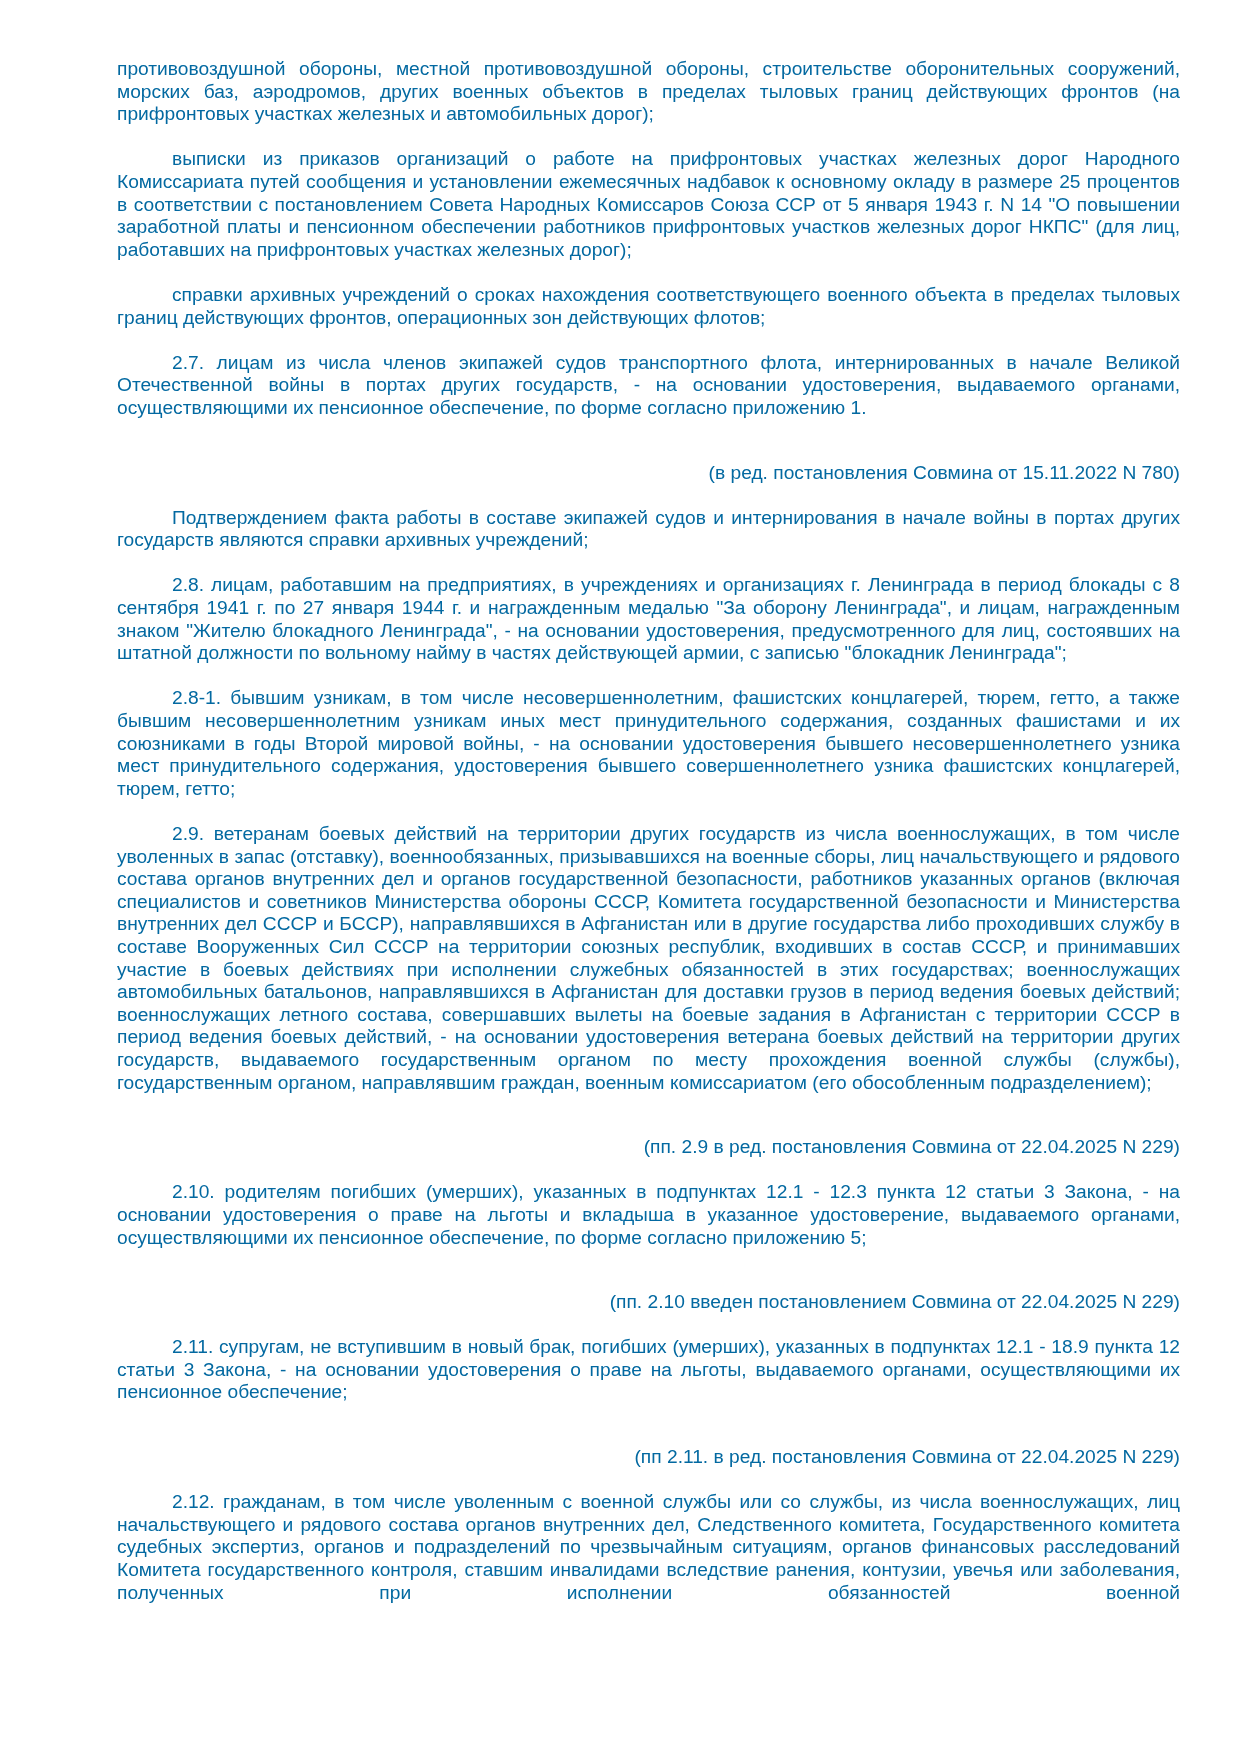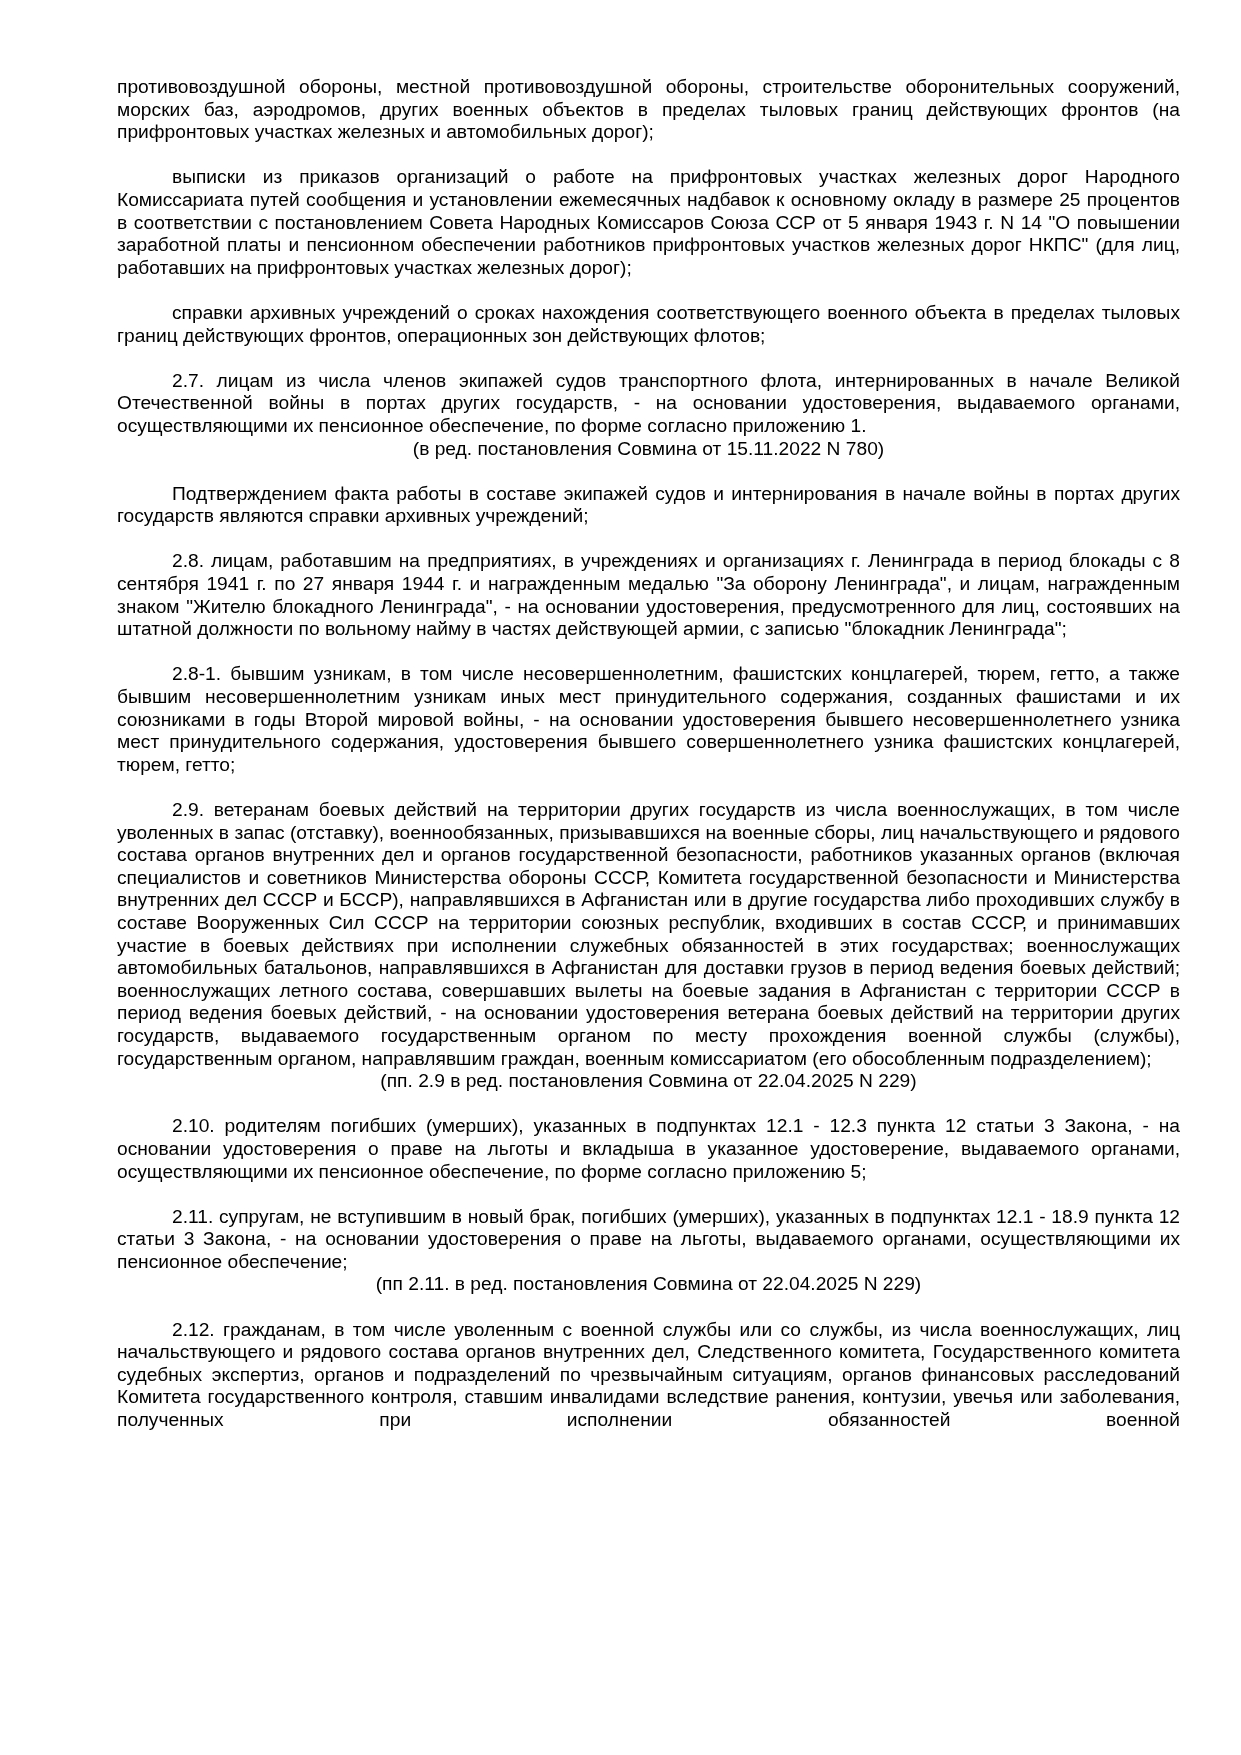--- a/index.html
+++ b/index.html
@@ -9,44 +9,45 @@
     }
     body {
       width: 1241px;
       height: 1755px;
       position: relative;
       overflow: hidden;
     }
     .page {
       position: absolute;
       left: 117px;
-      top: 76px;
+      top: 58px;
       width: 1063px;
       font-family: "Liberation Sans", sans-serif;
       font-size: 19.2px;
       line-height: 22.6px;
-      color: #000000;
+      color: #0369a1;
     }
     .para {
       margin: 0 0 22.6px 0;
       text-align: justify;
     }
     .para .body {
       display: block;
       text-align: justify;
       text-indent: 0;
     }
     .para.indent .body {
       text-indent: 55px;
       margin-top: 12px;
     }
     .note {
       display: block;
-      text-align: center;
+      text-align: right;
       text-indent: 0;
+      margin-top: 42px;
     }
   </style>
 </head>
 <body>
 
 <div class="page">
 
   <p class="para">
     <span class="body">противовоздушной обороны, местной противовоздушной обороны, строительстве оборонительных сооружений, морских баз, аэродромов, других военных объектов в пределах тыловых границ действующих фронтов (на прифронтовых участках железных и автомобильных дорог);</span>
   </p>
@@ -76,20 +77,21 @@
     <span class="body">2.8-1. бывшим узникам, в том числе несовершеннолетним, фашистских концлагерей, тюрем, гетто, а также бывшим несовершеннолетним узникам иных мест принудительного содержания, созданных фашистами и их союзниками в годы Второй мировой войны, - на основании удостоверения бывшего несовершеннолетнего узника мест принудительного содержания, удостоверения бывшего совершеннолетнего узника фашистских концлагерей, тюрем, гетто;</span>
   </p>
 
   <p class="para indent">
     <span class="body">2.9. ветеранам боевых действий на территории других государств из числа военнослужащих, в том числе уволенных в запас (отставку), военнообязанных, призывавшихся на военные сборы, лиц начальствующего и рядового состава органов внутренних дел и органов государственной безопасности, работников указанных органов (включая специалистов и советников Министерства обороны СССР, Комитета государственной безопасности и Министерства внутренних дел СССР и БССР), направлявшихся в Афганистан или в другие государства либо проходивших службу в составе Вооруженных Сил СССР на территории союзных республик, входивших в состав СССР, и принимавших участие в боевых действиях при исполнении служебных обязанностей в этих государствах; военнослужащих автомобильных батальонов, направлявшихся в Афганистан для доставки грузов в период ведения боевых действий; военнослужащих летного состава, совершавших вылеты на боевые задания в Афганистан с территории СССР в период ведения боевых действий, - на основании удостоверения ветерана боевых действий на территории других государств, выдаваемого государственным органом по месту прохождения военной службы (службы), государственным органом, направлявшим граждан, военным комиссариатом (его обособленным подразделением);</span>
     <span class="note">(пп. 2.9 в ред. постановления Совмина от 22.04.2025 N 229)</span>
   </p>
 
   <p class="para indent">
     <span class="body">2.10. родителям погибших (умерших), указанных в подпунктах 12.1 - 12.3 пункта 12 статьи 3 Закона, - на основании удостоверения о праве на льготы и вкладыша в указанное удостоверение, выдаваемого органами, осуществляющими их пенсионное обеспечение, по форме согласно приложению 5;</span>
+    <span class="note">(пп. 2.10 введен постановлением Совмина от 22.04.2025 N 229)</span>
   </p>
 
   <p class="para indent">
     <span class="body">2.11. супругам, не вступившим в новый брак, погибших (умерших), указанных в подпунктах 12.1 - 18.9 пункта 12 статьи 3 Закона, - на основании удостоверения о праве на льготы, выдаваемого органами, осуществляющими их пенсионное обеспечение;</span>
     <span class="note">(пп 2.11. в ред. постановления Совмина от 22.04.2025 N 229)</span>
   </p>
 
   <p class="para indent last-justify">
     <span class="body" style="text-align-last: justify;">2.12. гражданам, в том числе уволенным с военной службы или со службы, из числа военнослужащих, лиц начальствующего и рядового состава органов внутренних дел, Следственного комитета, Государственного комитета судебных экспертиз, органов и подразделений по чрезвычайным ситуациям, органов финансовых расследований Комитета государственного контроля, ставшим инвалидами вследствие ранения, контузии, увечья или заболевания, полученных при исполнении обязанностей военной</span>
   </p>

